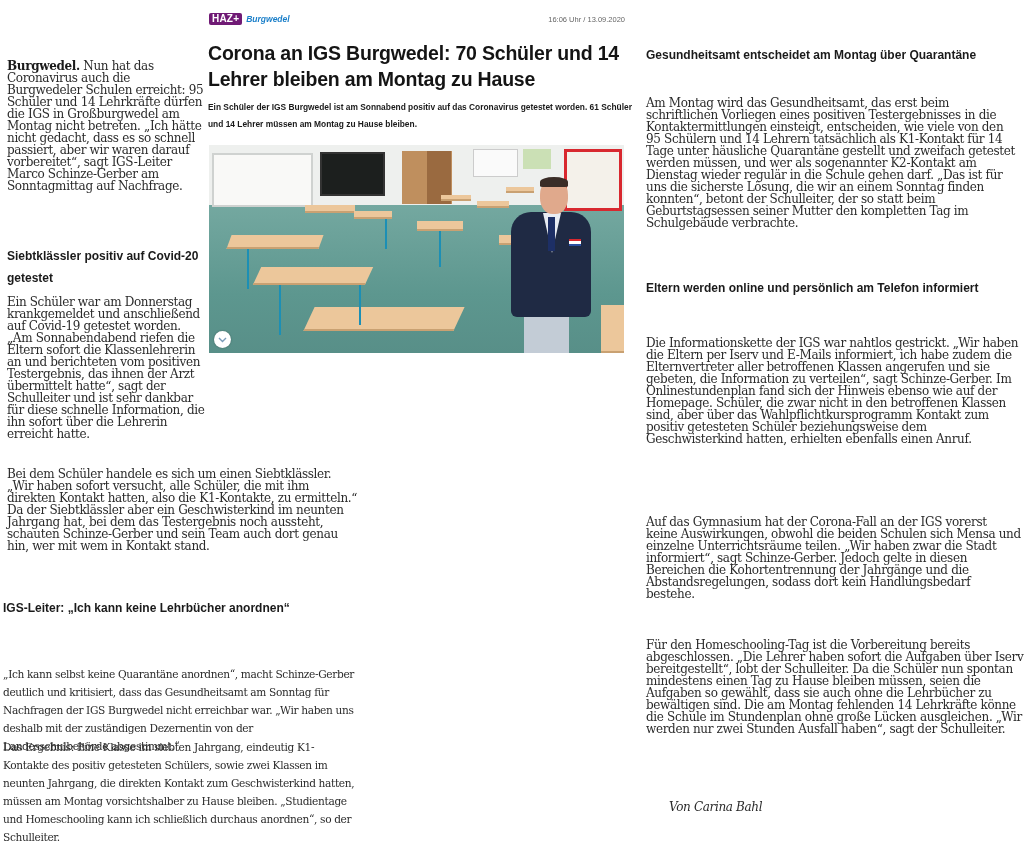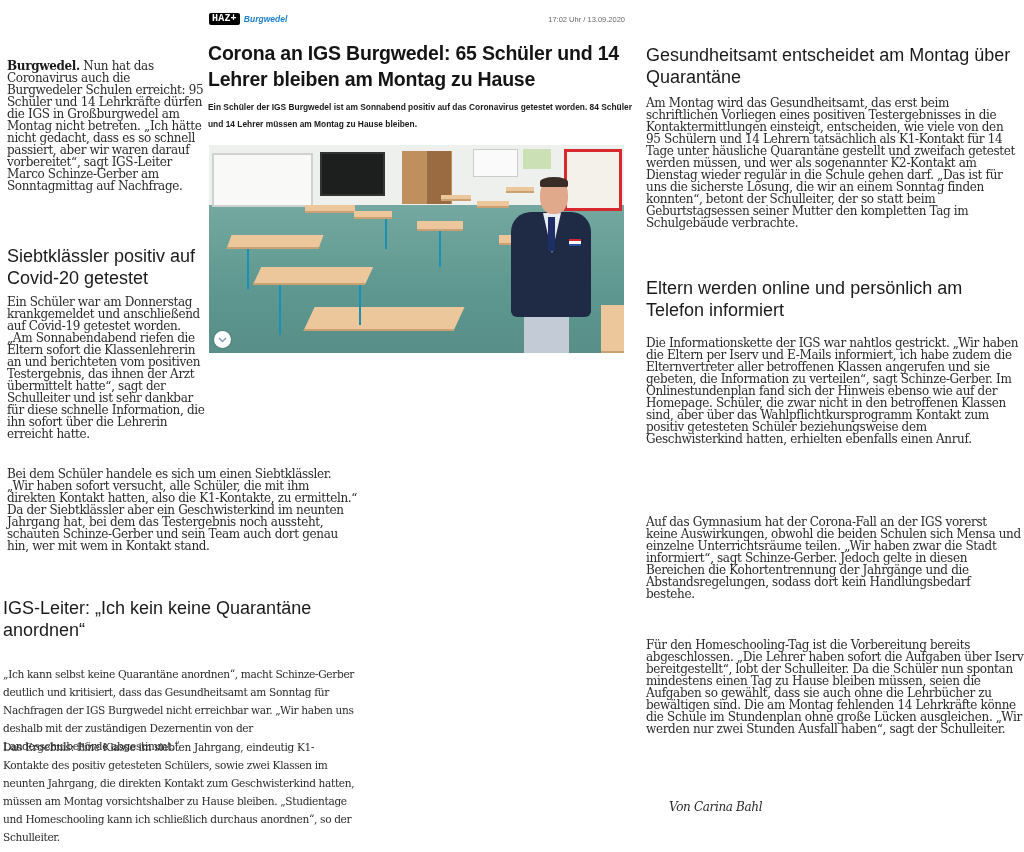--- a/index.html
+++ b/index.html
@@ -10,35 +10,35 @@
     .body-text {
       font-family: "DejaVu Serif", "Liberation Serif", serif;
       font-size: 12px;
       line-height: 12px;
       color: #2b2b2b;
       letter-spacing: -0.35px;
     }
     .body-text b { font-weight: bold; color: #1a1a1a; }
     .subhead {
       font-family: "Liberation Sans", "DejaVu Sans", sans-serif;
-      font-weight: normal;
-      font-size: 18px;
+      font-weight: bold;
+      font-size: 12px;
       line-height: 22px;
       color: #1a1a1a;
     }
 
     
     .header {
       position: absolute; left: 209px; top: 11px; width: 416px; height: 16px;
       display: flex; align-items: center; justify-content: space-between;
     }
     .brand { display: flex; align-items: center; gap: 4px; }
     .logo {
-      background: #000000; color: #fff;
-      font-family: Liberation Mono, monospace; font-weight: bold;
+      background: #701a75; color: #fff;
+      font-family: Liberation Sans, sans-serif; font-weight: bold;
       font-size: 10px; line-height: 12px; padding: 0 3px;
       border-radius: 2px; letter-spacing: 0.2px;
     }
     .section-link {
       font-family: "Liberation Sans", sans-serif; font-size: 8.5px;
       color: #1b7fc9; font-weight: bold; font-style: italic;
     }
     .timestamp {
       font-family: "Liberation Sans", sans-serif; font-size: 7.5px;
       color: #666;
@@ -87,25 +87,25 @@
     }
   </style>
 </head>
 <body>
 
 <div class="header">
   <div class="brand">
     <span class="logo">HAZ+</span>
     <span class="section-link">Burgwedel</span>
   </div>
-  <span class="timestamp">17:02 Uhr / 13.09.2020</span>
+  <span class="timestamp">16:06 Uhr / 13.09.2020</span>
 </div>
 
-<h1 class="headline">Corona an IGS Burgwedel: 65 Schüler und 14 Lehrer bleiben am Montag zu Hause</h1>
-<p class="teaser">Ein Schüler der IGS Burgwedel ist am Sonnabend positiv auf das Coronavirus getestet worden. 84 Schüler und 14 Lehrer müssen am Montag zu Hause bleiben.</p>
+<h1 class="headline">Corona an IGS Burgwedel: 70 Schüler und 14 Lehrer bleiben am Montag zu Hause</h1>
+<p class="teaser">Ein Schüler der IGS Burgwedel ist am Sonnabend positiv auf das Coronavirus getestet worden. 61 Schüler und 14 Lehrer müssen am Montag zu Hause bleiben.</p>
 
 <div class="photo">
   <div class="wall"></div>
   <div class="floor"></div>
   <div class="whiteboard"></div>
   <div class="screen"></div>
   <div class="cabinet"></div>
   <div class="cabinet2"></div>
   <div class="board2"></div>
   <div class="map"></div>
@@ -147,21 +147,21 @@
 <p class="block body-text" style="left:7px;top:60px;width:200px;">
   <b>Burgwedel.</b>
   <span>Nun hat das Coronavirus auch die Burgwedeler Schulen erreicht: 95 Schüler und 14 Lehrkräfte dürfen die IGS in Großburgwedel am Montag nicht betreten. „Ich hätte nicht gedacht, dass es so schnell passiert, aber wir waren darauf vorbereitet“, sagt IGS-Leiter Marco Schinze-Gerber am Sonntagmittag auf Nachfrage.</span>
 </p>
 
 <h2 class="block subhead" style="left:7px;top:245px;width:200px;">Siebtklässler positiv auf Covid-20 getestet</h2>
 <p class="block body-text" style="left:7px;top:296px;width:200px;">Ein Schüler war am Donnerstag krankgemeldet und anschließend auf Covid-19 getestet worden. „Am Sonnabendabend riefen die Eltern sofort die Klassenlehrerin an und berichteten vom positiven Testergebnis, das ihnen der Arzt übermittelt hatte“, sagt der Schulleiter und ist sehr dankbar für diese schnelle Information, die ihn sofort über die Lehrerin erreicht hatte.</p>
 
 <p class="block body-text" style="left:7px;top:468px;width:352px;">Bei dem Schüler handele es sich um einen Siebtklässler. „Wir haben sofort versucht, alle Schüler, die mit ihm direkten Kontakt hatten, also die K1-Kontakte, zu ermitteln.“ Da der Siebtklässler aber ein Geschwisterkind im neunten Jahrgang hat, bei dem das Testergebnis noch aussteht, schauten Schinze-Gerber und sein Team auch dort genau hin, wer mit wem in Kontakt stand.</p>
 
-<h2 class="block subhead" style="left:3px;top:597px;width:352px;">IGS-Leiter: „Ich kein keine Quarantäne anordnen“</h2>
+<h2 class="block subhead" style="left:3px;top:597px;width:352px;">IGS-Leiter: „Ich kann keine Lehrbücher anordnen“</h2>
 <p class="block body-text" style="left:3px;top:646px;width:352px;font-size:10.6px;line-height:18px;margin-top:19px;">„Ich kann selbst keine Quarantäne anordnen“, macht Schinze-Gerber deutlich und kritisiert, dass das Gesundheitsamt am Sonntag für Nachfragen der IGS Burgwedel nicht erreichbar war. „Wir haben uns deshalb mit der zuständigen Dezernentin von der Landesschulbehörde abgestimmt.“</p>
 <p class="block body-text" style="left:3px;top:738px;width:352px;font-size:10.6px;line-height:18px;">Das Ergebnis: Eine Klasse im siebten Jahrgang, eindeutig K1-Kontakte des positiv getesteten Schülers, sowie zwei Klassen im neunten Jahrgang, die direkten Kontakt zum Geschwisterkind hatten, müssen am Montag vorsichtshalber zu Hause bleiben. „Studientage und Homeschooling kann ich schließlich durchaus anordnen“, so der Schulleiter.</p>
 
 <h2 class="block subhead" style="left:646px;top:44px;width:375px;">Gesundheitsamt entscheidet am Montag über Quarantäne</h2>
 <p class="block body-text" style="left:646px;top:97px;width:375px;">Am Montag wird das Gesundheitsamt, das erst beim schriftlichen Vorliegen eines positiven Testergebnisses in die Kontaktermittlungen einsteigt, entscheiden, wie viele von den 95 Schülern und 14 Lehrern tatsächlich als K1-Kontakt für 14 Tage unter häusliche Quarantäne gestellt und zweifach getestet werden müssen, und wer als sogenannter K2-Kontakt am Dienstag wieder regulär in die Schule gehen darf. „Das ist für uns die sicherste Lösung, die wir an einem Sonntag finden konnten“, betont der Schulleiter, der so statt beim Geburtstagsessen seiner Mutter den kompletten Tag im Schulgebäude verbrachte.</p>
 
 <h2 class="block subhead" style="left:646px;top:277px;width:375px;">Eltern werden online und persönlich am Telefon informiert</h2>
 <p class="block body-text" style="left:646px;top:337px;width:375px;">Die Informationskette der IGS war nahtlos gestrickt. „Wir haben die Eltern per Iserv und E-Mails informiert, ich habe zudem die Elternvertreter aller betroffenen Klassen angerufen und sie gebeten, die Information zu verteilen“, sagt Schinze-Gerber. Im Onlinestundenplan fand sich der Hinweis ebenso wie auf der Homepage. Schüler, die zwar nicht in den betroffenen Klassen sind, aber über das Wahlpflichtkursprogramm Kontakt zum positiv getesteten Schüler beziehungsweise dem Geschwisterkind hatten, erhielten ebenfalls einen Anruf.</p>
 <p class="block body-text" style="left:646px;top:516px;width:375px;">Auf das Gymnasium hat der Corona-Fall an der IGS vorerst keine Auswirkungen, obwohl die beiden Schulen sich Mensa und einzelne Unterrichtsräume teilen. „Wir haben zwar die Stadt informiert“, sagt Schinze-Gerber. Jedoch gelte in diesen Bereichen die Kohortentrennung der Jahrgänge und die Abstandsregelungen, sodass dort kein Handlungsbedarf bestehe.</p>
 <p class="block body-text" style="left:646px;top:639px;width:378px;">Für den Homeschooling-Tag ist die Vorbereitung bereits abgeschlossen. „Die Lehrer haben sofort die Aufgaben über Iserv bereitgestellt“, lobt der Schulleiter. Da die Schüler nun spontan mindestens einen Tag zu Hause bleiben müssen, seien die Aufgaben so gewählt, dass sie auch ohne die Lehrbücher zu bewältigen sind. Die am Montag fehlenden 14 Lehrkräfte könne die Schule im Stundenplan ohne große Lücken ausgleichen. „Wir werden nur zwei Stunden Ausfall haben“, sagt der Schulleiter.</p>

